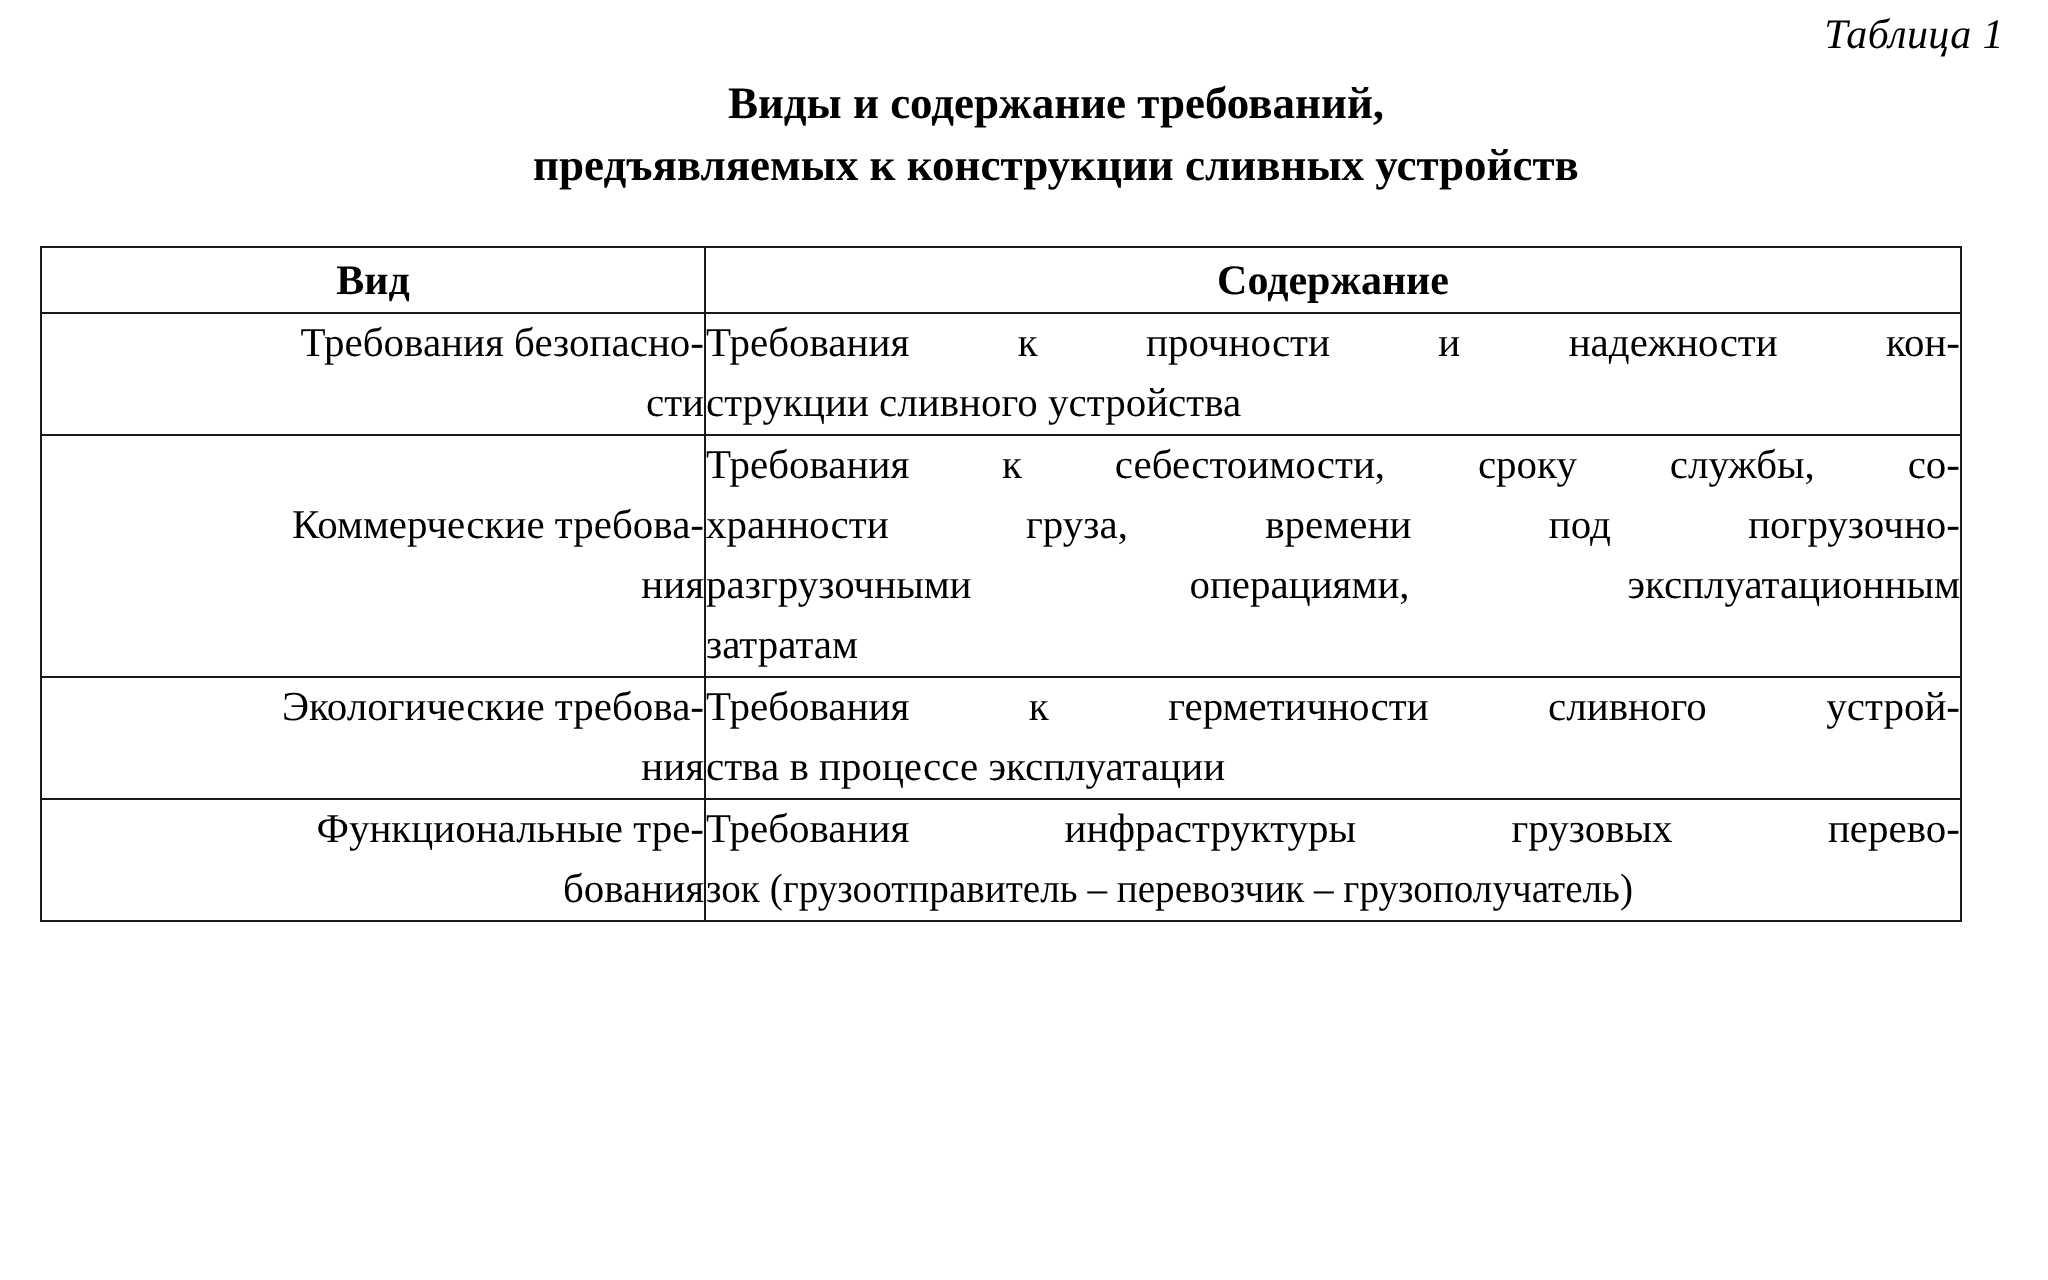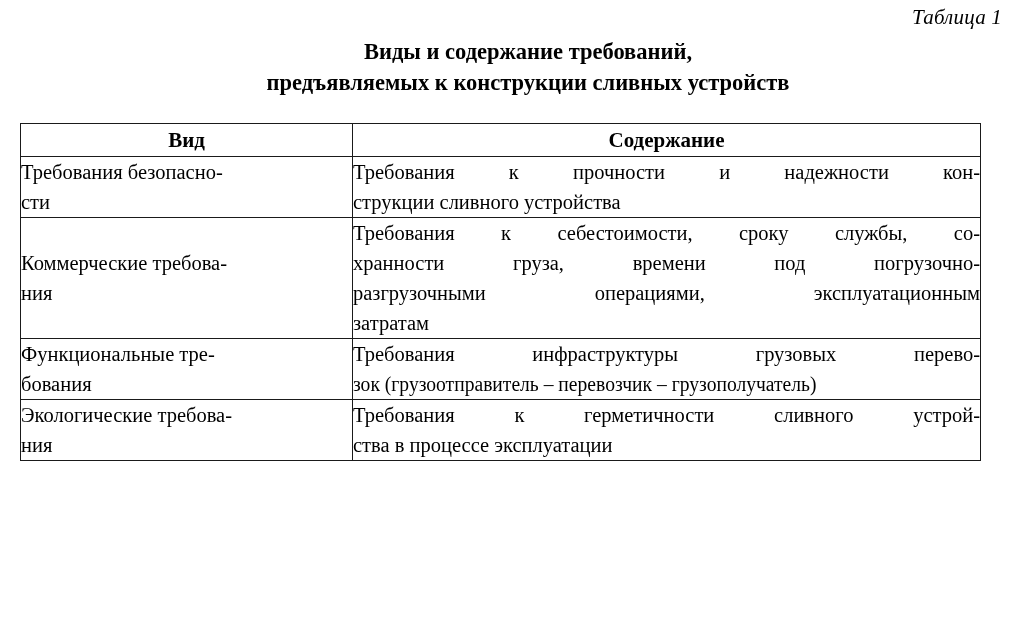--- a/index.html
+++ b/index.html
@@ -75,21 +75,21 @@
     line-height: 22px;
     height: 32px;
     padding: 4px 6px 6px 6px;
   }
 
   
   .kind-cell {
     font-size: 20.5px;
     line-height: 30px;
     padding: 3px 8px 5px 12px;
-    text-align: left;
+    text-align: right;
     hyphens: manual;
   }
   .kind-cell.middle { vertical-align: middle; }
   .kind-cell.top    { vertical-align: top; }
 
   
   .content-cell {
     font-size: 20.5px;
     line-height: 30px;
     padding: 3px 10px 5px 12px;
@@ -160,39 +160,39 @@
         <td class="content-cell">
           <p class="fill">Требования к себестоимости, сроку службы, со-</p>
           <p class="fill">хранности груза, времени под погрузочно-</p>
           <p class="fill">разгрузочными операциями, эксплуатационным</p>
           <p>затратам</p>
         </td>
       </tr>
 
       <tr>
         <td class="kind-cell top">
+          <span>Экологические требова-</span><br>
+          <span>ния</span>
+        </td>
+        <td class="content-cell">
+          <p class="fill">Требования к герметичности сливного устрой-</p>
+          <p>ства в процессе эксплуатации</p>
+        </td>
+      </tr>
+
+      <tr>
+        <td class="kind-cell top">
           <span>Функциональные тре-</span><br>
           <span>бования</span>
         </td>
         <td class="content-cell">
           <p class="fill">Требования инфраструктуры грузовых перево-</p>
           <p>
               <span class="squeeze">зок (грузоотправитель – перевозчик – грузополучатель)</span>
             </p>
         </td>
       </tr>
 
-      <tr>
-        <td class="kind-cell top">
-          <span>Экологические требова-</span><br>
-          <span>ния</span>
-        </td>
-        <td class="content-cell">
-          <p class="fill">Требования к герметичности сливного устрой-</p>
-          <p>ства в процессе эксплуатации</p>
-        </td>
-      </tr>
-
 
     </tbody>
   </table>
 
 </div>
 
 </body></html>

